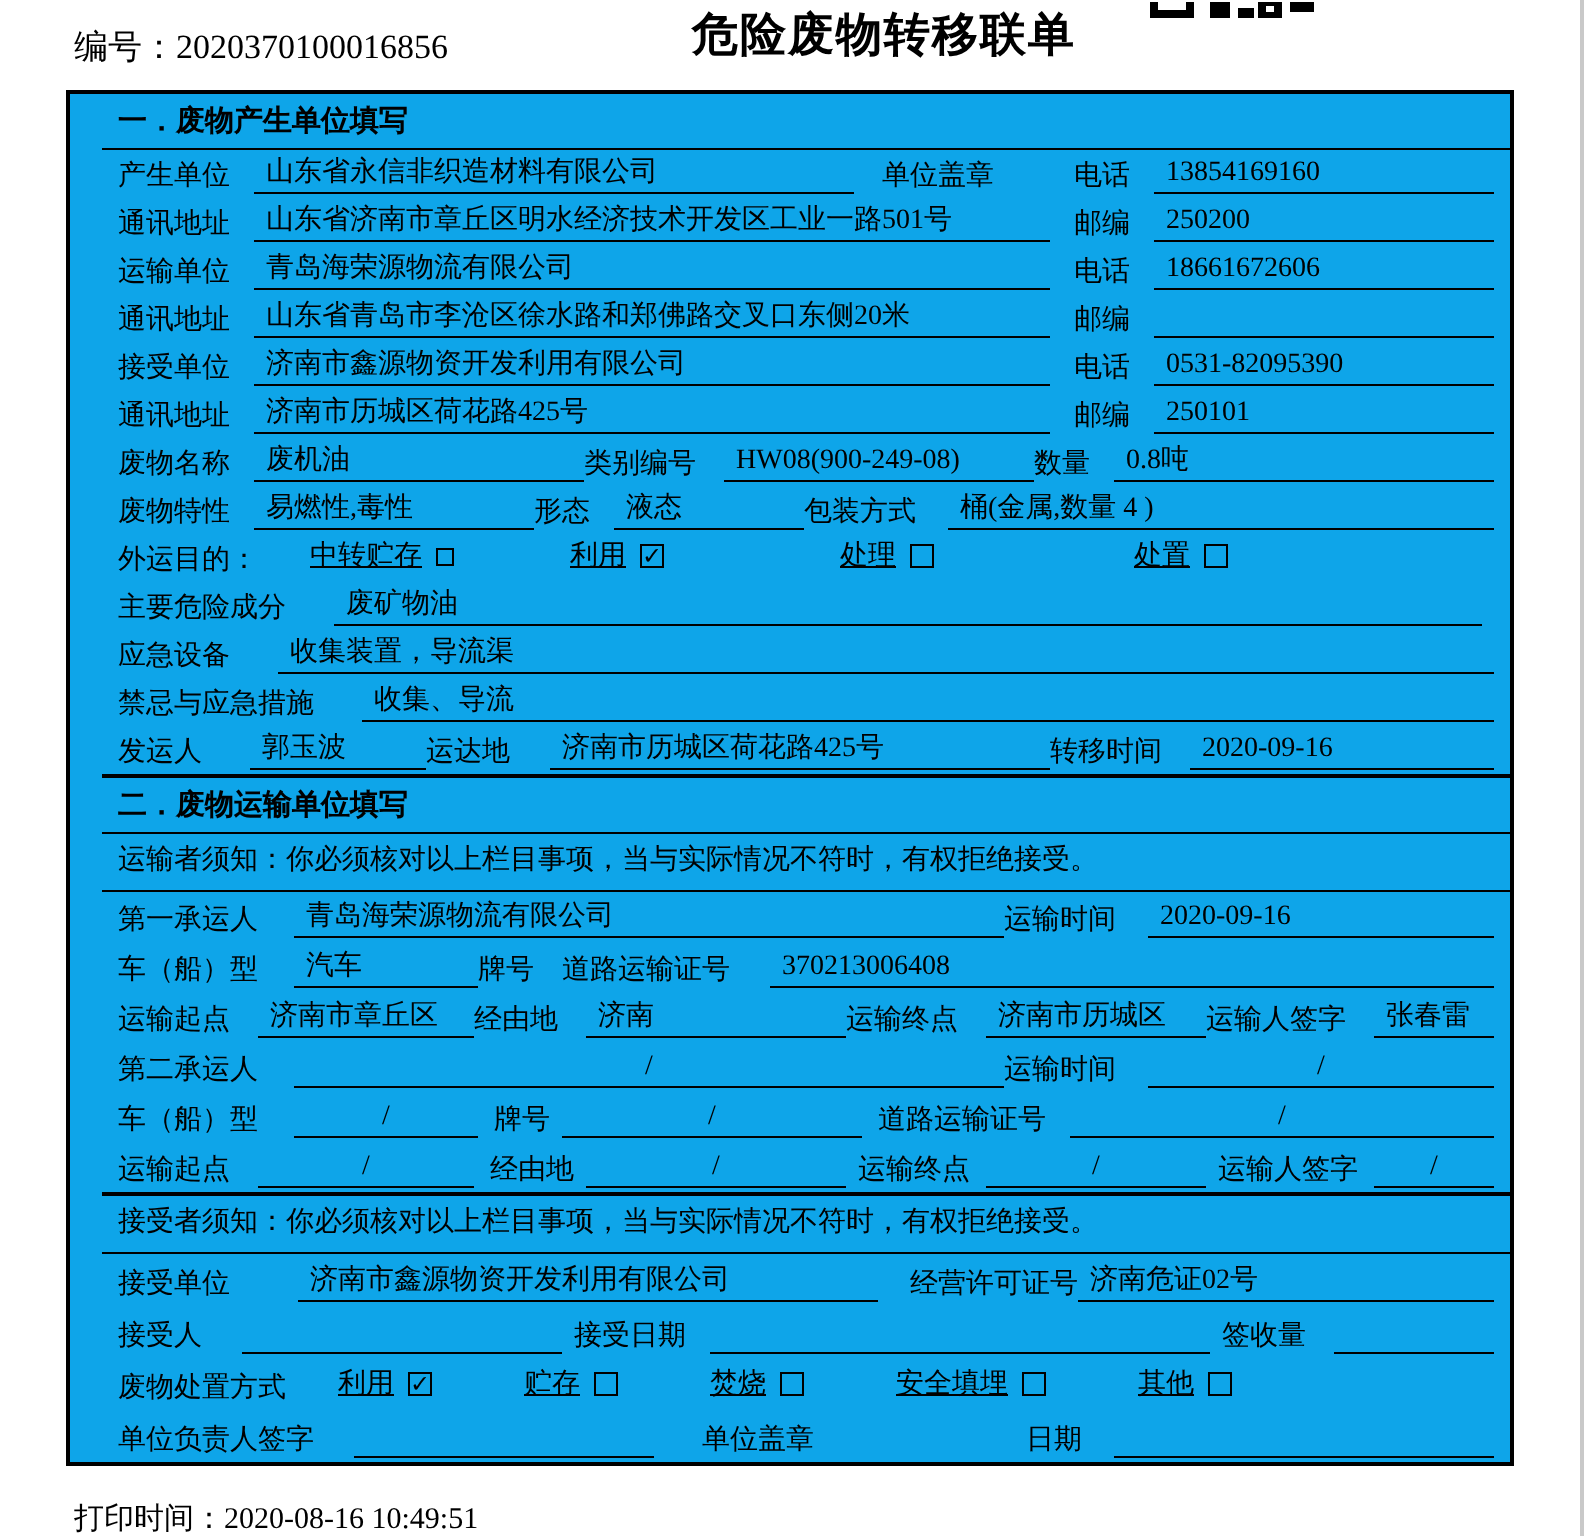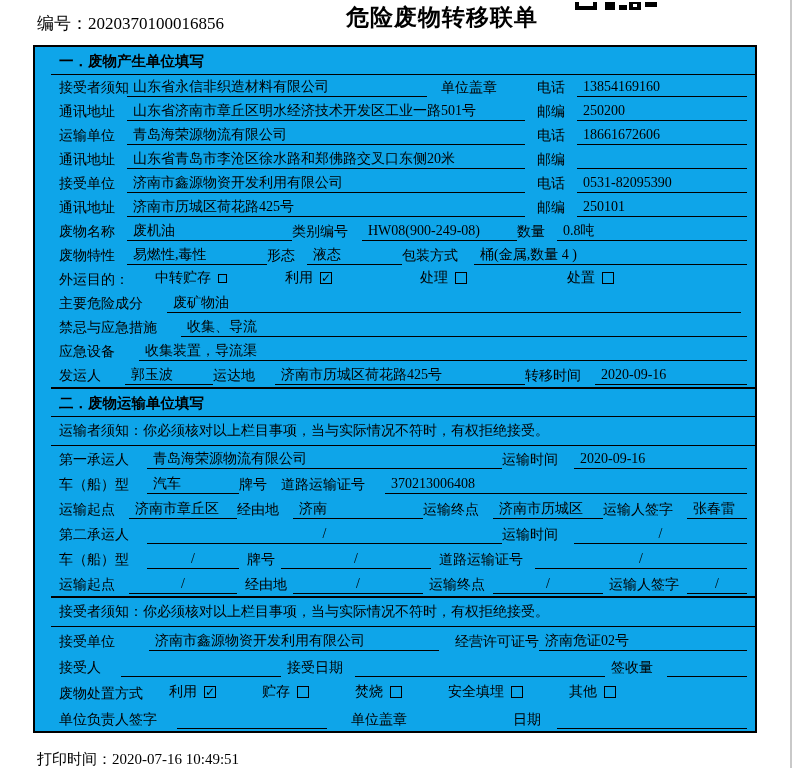--- a/index.html
+++ b/index.html
@@ -26,21 +26,21 @@
   .s2 .row{height:25px;}
   .s3 .row{height:26px;}
   .lbl{white-space:nowrap;padding-bottom:2px;flex:0 0 auto;box-sizing:border-box;}
   .fld{
     border-bottom:1px solid #000;padding:0 6px;white-space:nowrap;overflow:hidden;
     box-sizing:border-box;height:20px;line-height:20px;margin-bottom:2px;flex:1 1 auto;min-width:10px;
   }
   .fld.fixed{flex:0 0 auto;}
   .fld.ctr{text-align:center;}
   .cbw{display:flex;align-items:center;flex:0 0 auto;margin-bottom:4px;}
-  .cbl{white-space:nowrap;margin-right:7px;}
+  .cbl{white-space:nowrap;margin-right:7px;text-decoration:underline;}
   .cb{
     width:12px;height:12px;border:1px solid #000;display:inline-flex;align-items:center;justify-content:center;
     font-size:12px;line-height:1;box-sizing:border-box;flex:0 0 auto;
     font-family:"DejaVu Sans",sans-serif;
   }
   .cb.sm{width:9px;height:9px;}
   .footer{position:absolute;left:37px;top:750px;font-size:15px;white-space:nowrap;}
 </style>
 </head>
 <body>
@@ -60,21 +60,21 @@
       <rect x="58" y="2" width="4" height="3" fill="#fff"></rect>
       <rect x="70" y="0" width="12" height="5" fill="#000"></rect>
     </svg>
   </div>
 </div>
 
 <div class="form" id="form-root">
     <div class="section s1">
       <div class="sec-header">一．废物产生单位填写</div>
       <div class="row">
-        <span class="lbl" style="width: 68px; flex: 0 0 68px;">接受者须知</span>
+        <span class="lbl" style="width: 68px; flex: 0 0 68px;">产生单位</span>
         <span class="fld fixed" style="width: 300px; flex: 0 0 300px;">山东省永信非织造材料有限公司</span>
         <span class="lbl" style="flex: 1 1 auto; padding-left: 14px;">单位盖章</span>
         <span class="lbl" style="width: 40px; flex: 0 0 40px;">电话</span>
         <span class="fld fixed" style="width: 170px; flex: 0 0 170px;">13854169160</span>
       </div>
       <div class="row">
         <span class="lbl" style="width: 68px; flex: 0 0 68px;">通讯地址</span>
         <span class="fld" style="margin-right: 12px;">山东省济南市章丘区明水经济技术开发区工业一路501号</span>
         <span class="lbl" style="width: 40px; flex: 0 0 40px;">邮编</span>
         <span class="fld fixed" style="width: 170px; flex: 0 0 170px;">250200</span>
@@ -136,26 +136,26 @@
         <span class="cbw">
           <span class="cbl">处置</span>
           <span class="cb"></span>
         </span>
       </div>
       <div class="row">
         <span class="lbl" style="width: 108px; flex: 0 0 108px;">主要危险成分</span>
         <span class="fld" style="margin-right: 6px;">废矿物油</span>
       </div>
       <div class="row">
+        <span class="lbl" style="width: 80px; flex: 0 0 80px;">应急设备</span>
+        <span class="fld">收集装置，导流渠</span>
+      </div>
+      <div class="row">
         <span class="lbl" style="width: 122px; flex: 0 0 122px;">禁忌与应急措施</span>
         <span class="fld">收集、导流</span>
-      </div>
-      <div class="row">
-        <span class="lbl" style="width: 80px; flex: 0 0 80px;">应急设备</span>
-        <span class="fld">收集装置，导流渠</span>
       </div>
       <div class="row">
         <span class="lbl" style="width: 66px; flex: 0 0 66px;">发运人</span>
         <span class="fld fixed" style="width: 88px; flex: 0 0 88px;">郭玉波</span>
         <span class="lbl" style="width: 62px; flex: 0 0 62px;">运达地</span>
         <span class="fld fixed" style="width: 250px; flex: 0 0 250px;">济南市历城区荷花路425号</span>
         <span class="lbl" style="width: 70px; flex: 0 0 70px;">转移时间</span>
         <span class="fld">2020-09-16</span>
       </div>
     </div>
@@ -252,13 +252,13 @@
       <div class="row">
         <span class="lbl" style="width: 118px; flex: 0 0 118px;">单位负责人签字</span>
         <span class="fld fixed" style="width: 150px; flex: 0 0 150px;"></span>
         <span class="lbl" style="flex: 1 1 auto; padding-left: 24px;">单位盖章</span>
         <span class="lbl" style="width: 44px; flex: 0 0 44px;">日期</span>
         <span class="fld fixed" style="width: 190px; flex: 0 0 190px;"></span>
       </div>
     </div>
   </div>
 
-<div class="footer">打印时间：2020-07-16 10:49:51</div>
+<div class="footer">打印时间：2020-08-16 10:49:51</div>
 
 </body></html>

